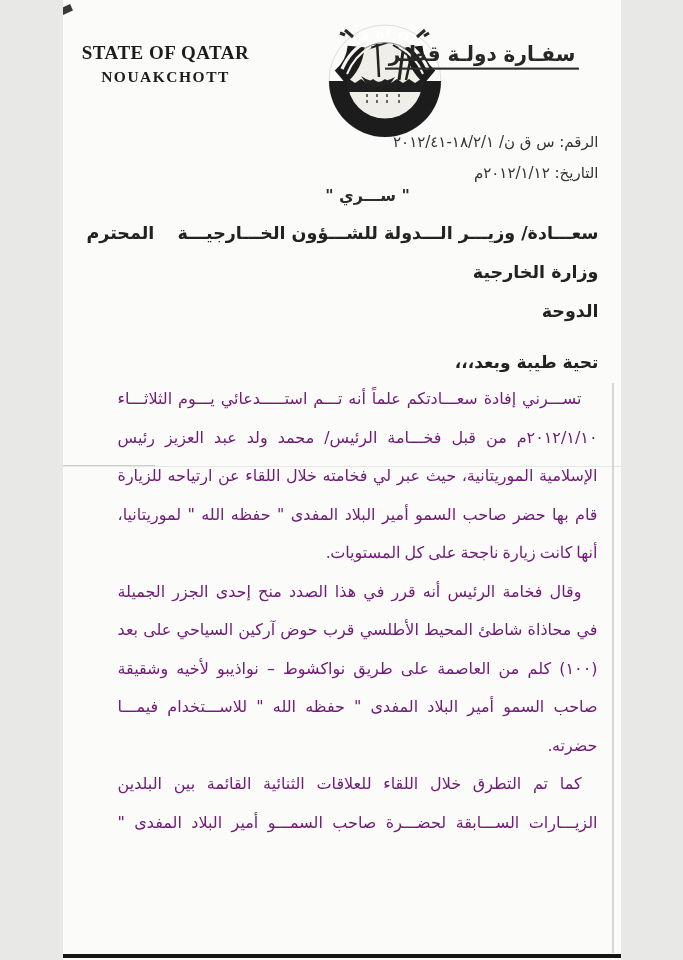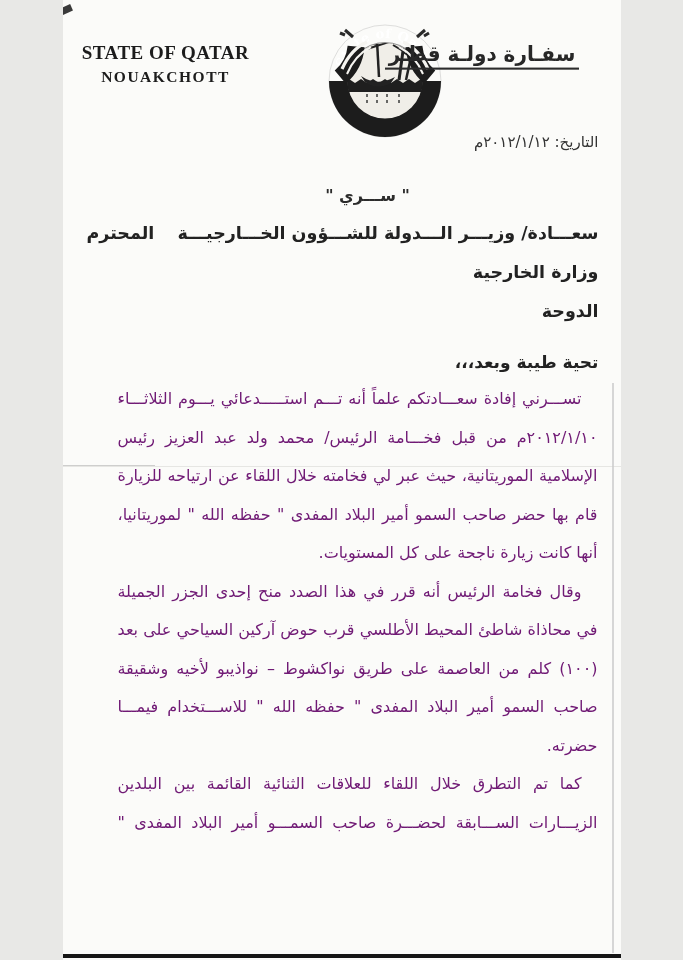--- a/index.html
+++ b/index.html
@@ -30,21 +30,21 @@
     font-weight:bold;font-size:17.5px;color:#222;line-height:39px;}
   .rec-row{display:flex;justify-content:space-between;align-items:baseline;}
   .rec-line{text-align:right;}
   
   .greeting{position:absolute;right:22px;top:347px;direction:rtl;
     font-weight:bold;font-size:17px;color:#222;line-height:30px;text-align:right;}
   .body-text{position:absolute;left:55px;right:23px;top:380px;direction:rtl;
     font-size:16px;color:#701a75;}
   .bline{height:38.5px;line-height:38.5px;overflow:hidden;
     text-align:justify;text-align-last:justify;}
-  .bline.end{text-align:center;text-align-last:right;}
+  .bline.end{text-align:center;text-align-last:right;font-family:Liberation Serif, serif;}
   .bline.ind{text-indent:16px;}
   .b{font-weight:normal;}
   
   .crease-strong{position:absolute;left:0;top:465px;width:92px;height:2px;
     background:#c6c6c6;opacity:.85;}
   .crease-faint{position:absolute;left:0;right:0;top:466px;height:1px;
     background:#e6e6e3;}
   .edge-shadow{position:absolute;right:7px;top:383px;bottom:7px;width:2px;
     background:#c9c9c9;opacity:.75;}
   .bottom-bar{position:absolute;left:0;right:0;bottom:2px;height:4px;
@@ -123,20 +123,21 @@
       <path d="M28,16 l-8,-7 m0,5 l-5,-2"></path>
       <path d="M92,16 l8,-7 m-1,6 l5,-3"></path>
     </g>
   </svg>
 
   <div class="ar-head">
     <div><span class="ar-head-line1">سفـارة دولـة قطـر</span></div>
   </div>
 
   <div class="ref">
+    <div>الرقم: س ق ن/ ١٨/٢/١-٢٠١٢/٤١</div>
     <div>التاريخ: ٢٠١٢/١/١٢م</div>
   </div>
 
   <div class="classification">" ســـري "</div>
 
   <div class="recipient">
     <div class="rec-row">
       <span>سعـــادة/ وزيـــر الـــدولة للشـــؤون الخـــارجيـــة</span>
       <span>المحترم</span>
     </div>

